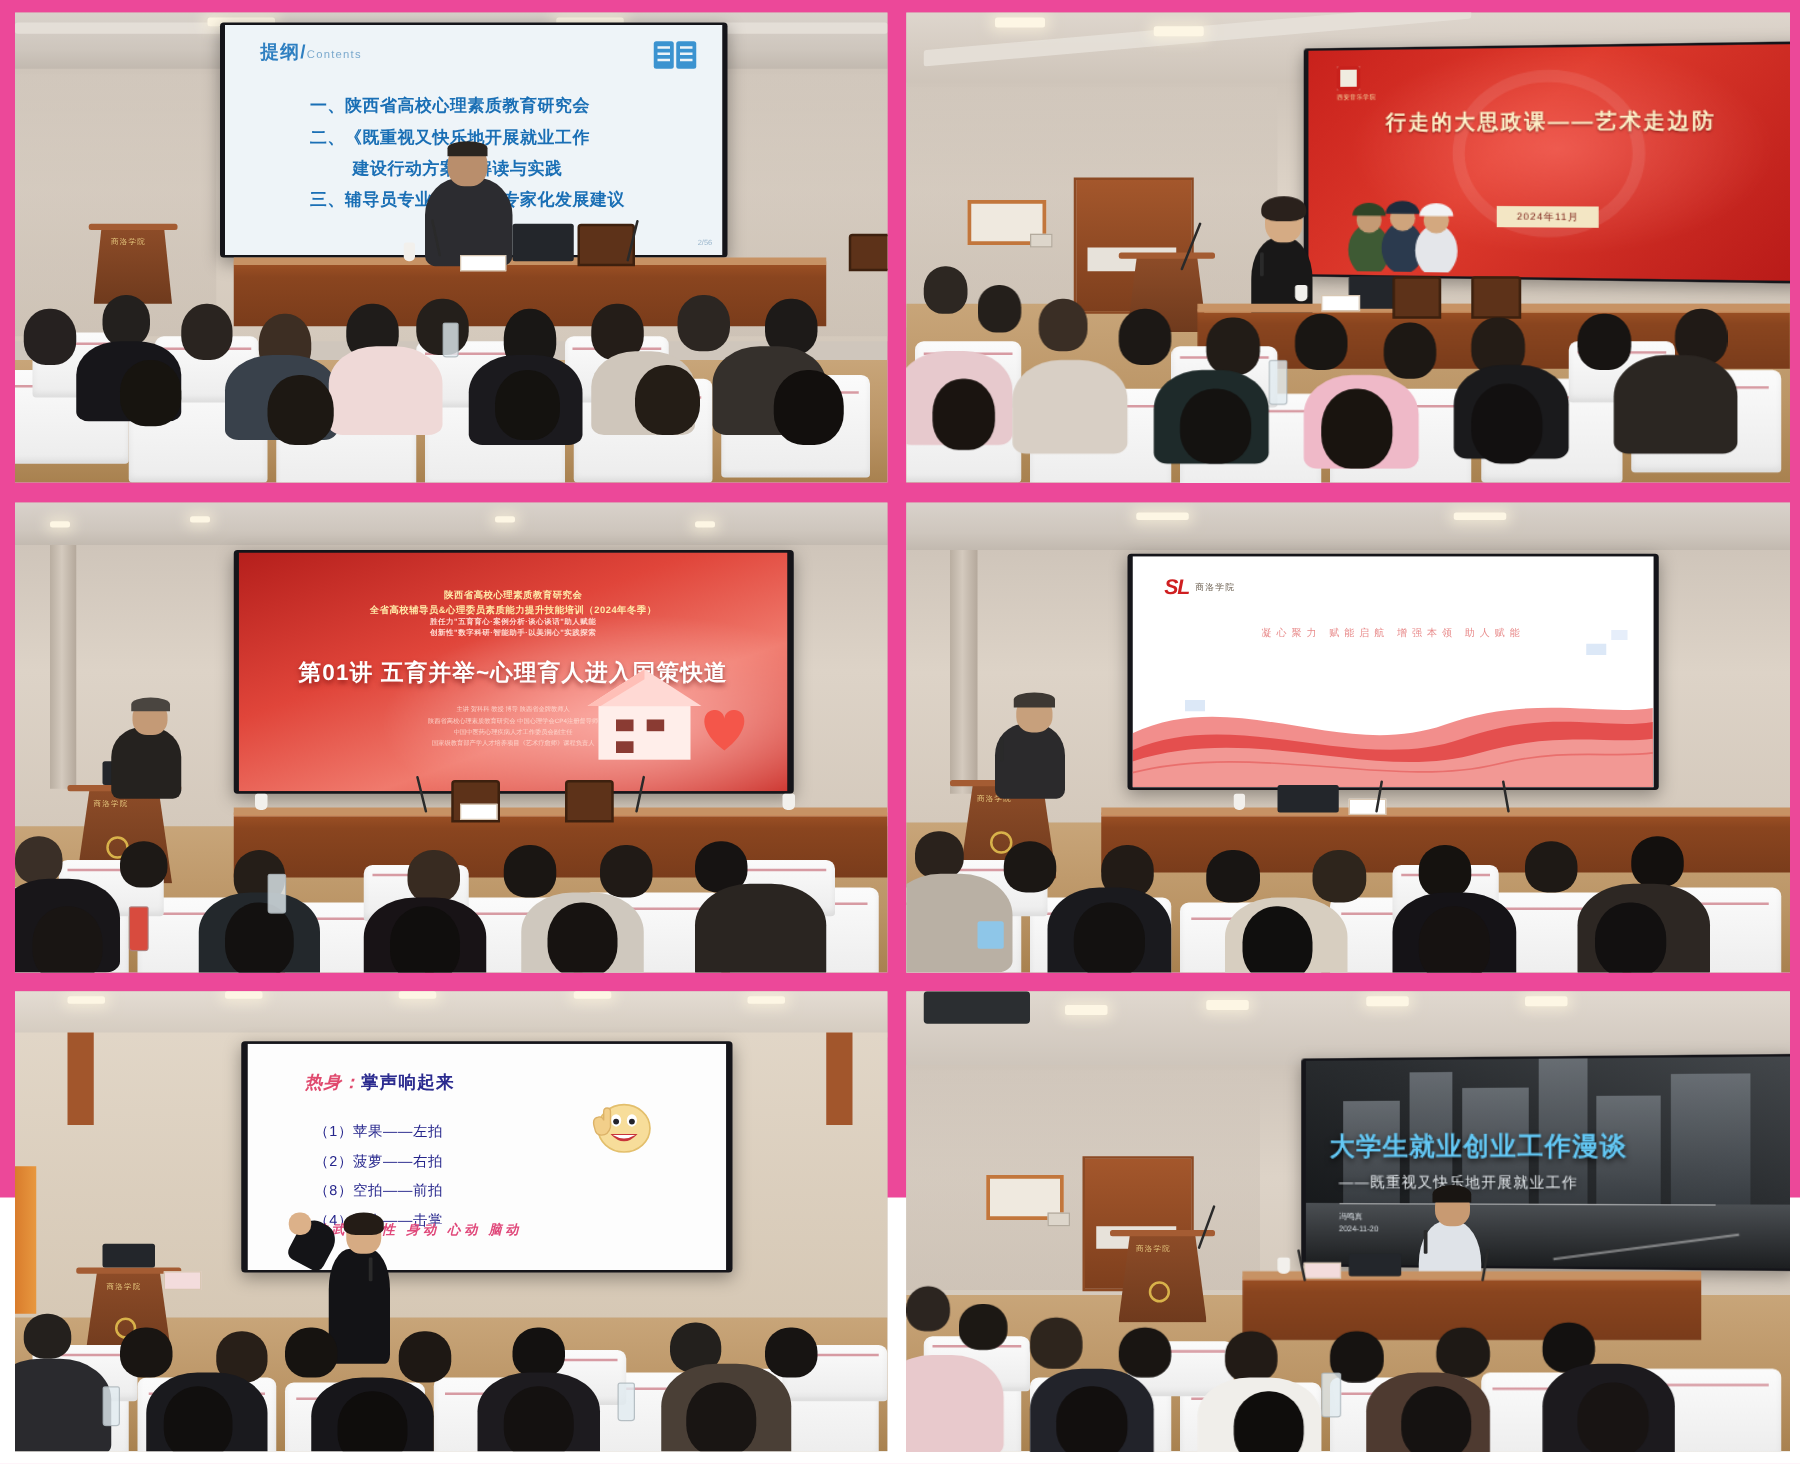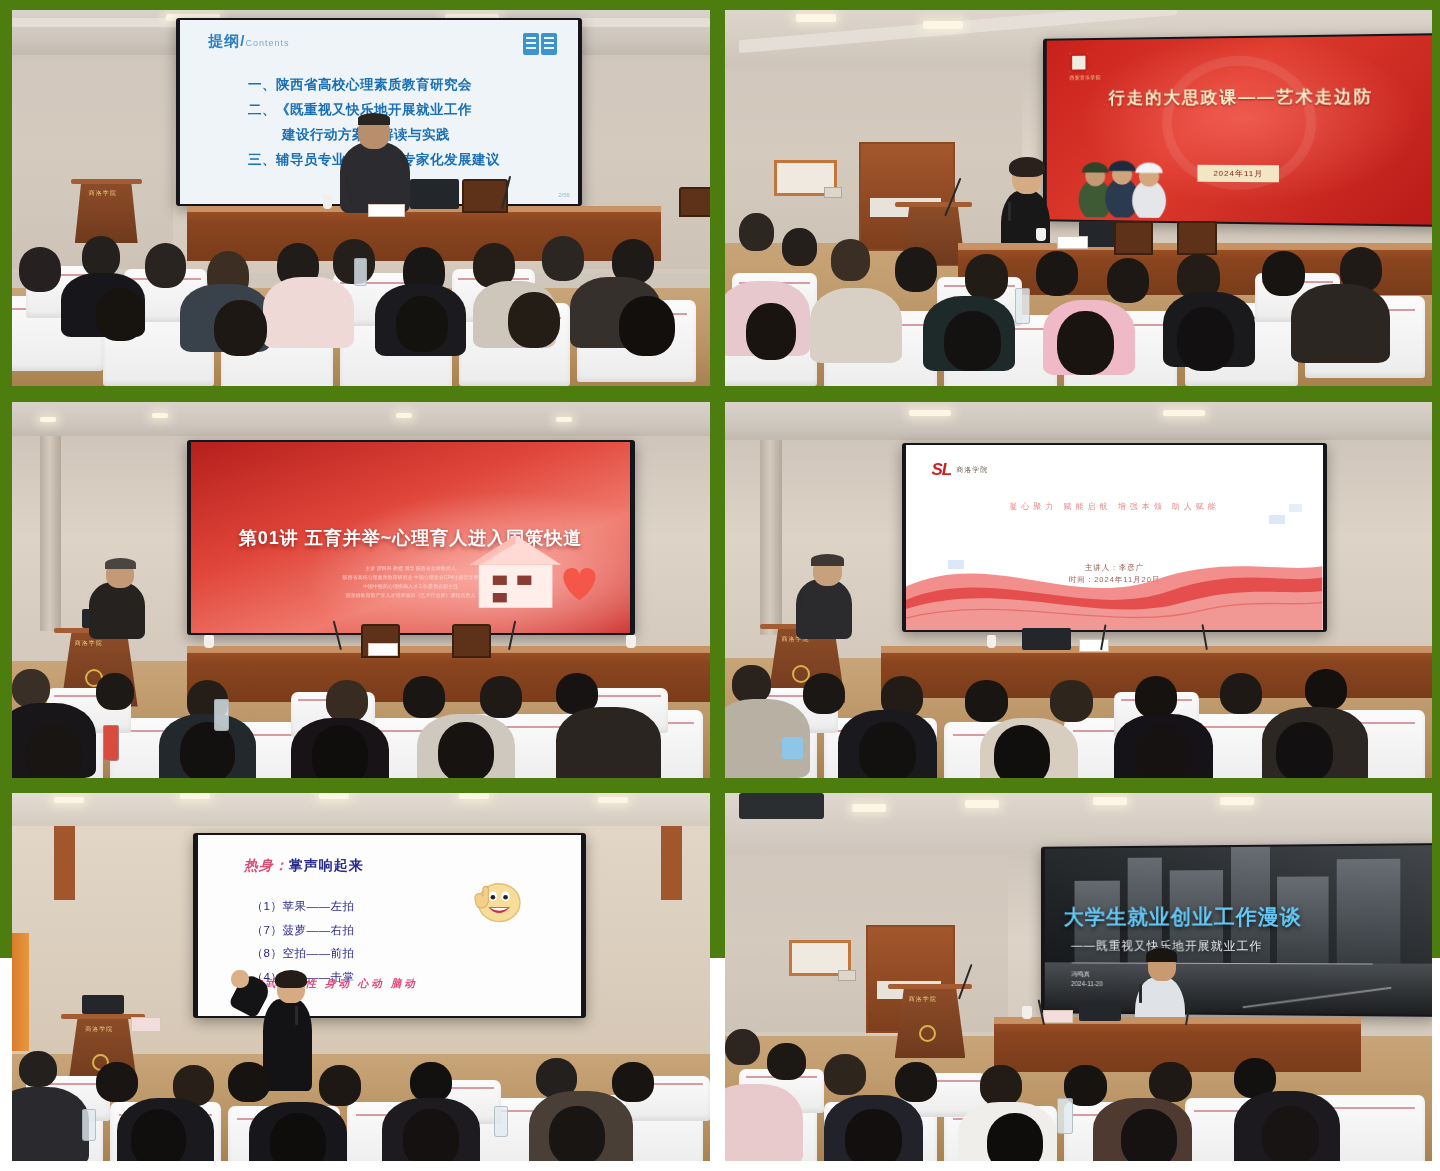--- a/index.html
+++ b/index.html
@@ -1,17 +1,17 @@
 <!DOCTYPE html>
 <html><head>
 <meta charset="utf-8">
 <style>
   html,body{margin:0;padding:0;background:#fff;}
   body{width:1440px;height:1171px;font-family:"Liberation Sans",sans-serif;overflow:hidden;}
-  .collage{position:absolute;left:0;top:0;width:1440px;height:958px;background:#4d7c0f;text-decoration:underline;}
+  .collage{position:absolute;left:0;top:0;width:1440px;height:958px;background:#ec4899;text-decoration:underline;}
   .photo{position:absolute;overflow:hidden;background:#cfc6bc;}
   
   .scene{position:absolute;inset:0;}
   .ceiling{position:absolute;left:0;top:0;width:100%;height:13%;
       background:linear-gradient(180deg,#d9d2cb 0%,#cec6bd 60%,#bfb6ac 100%);}
   .ceil-beam{position:absolute;background:#e6e0d8;border-radius:2px;opacity:.9;}
   .ceil-light{position:absolute;background:#fdf6e4;border-radius:2px;box-shadow:0 0 10px 4px rgba(255,246,220,.55);}
   .backwall{position:absolute;left:0;top:12%;width:100%;height:58%;
       background:linear-gradient(180deg,#cfc5ba 0%,#ddd3c7 45%,#d4c9bc 100%);}
   .wall-panel{position:absolute;background:linear-gradient(180deg,#d2c8bd,#c8bdb1);opacity:.55;}
@@ -313,20 +313,26 @@
       <div class="ceil-light" style="left:20%;top:3%;width:16px;height:5px;"></div>
       <div class="ceil-light" style="left:55%;top:3%;width:16px;height:5px;"></div>
       <div class="ceil-light" style="left:78%;top:4%;width:16px;height:5px;"></div>
       <div class="backwall" style="top:9%;height:60%;"></div>
       <div class="pillar" style="left:4%;top:9%;width:3%;height:52%;"></div>
       <div class="floor" style="height:31%;"></div>
 
       <div class="screen-frame" style="left:25%;top:10%;width:62%;height:48%;">
         <div class="screen">
           <div class="slide sl-train">
+            <div class="tr-org">
+              <div>陕西省高校心理素质教育研究会</div>
+              <div>全省高校辅导员&amp;心理委员素质能力提升技能培训（2024年冬季）</div>
+              <div class="tr-sub2">胜任力"五育育心·案例分析·谈心谈话"助人赋能</div>
+              <div class="tr-sub2">创新性"数字科研·智能助手·以美润心"实践探索</div>
+            </div>
             <div class="tr-main">第01讲  五育并举~心理育人进入国策快道</div>
             <div class="tr-foot">
               <div>主讲  贺科科  教授  博导  陕西省金牌教师人</div>
               <div>陕西省高校心理素质教育研究会  中国心理学会CP4注册督导师</div>
               <div>中国中医药心理疾病人才工作委员会副主任</div>
               <div>国家级教育部产学人才培养项目《艺术疗愈师》课程负责人</div>
             </div>
             <svg class="tr-house" viewBox="0 0 60 60" preserveAspectRatio="none">
               <polygon points="4,26 30,4 56,26" fill="#ffd9d4"></polygon>
               <rect x="9" y="26" width="42" height="32" fill="#ffeeea"></rect>
@@ -406,24 +412,20 @@
       <div class="floor" style="height:32%;"></div>
 
       <div class="screen-frame" style="left:25%;top:11%;width:58%;height:46%;">
         <div class="screen">
           <div class="slide sl-white">
             <div class="w-logo">
               <span class="sk">SL</span>
               <span class="cn">商洛学院</span>
             </div>
             <div class="w-motto">凝心聚力 赋能启航 增强本领 助人赋能</div>
-            <div class="w-meta">
-              <div>主讲人：李彦广</div>
-              <div>时间：2024年11月20日</div>
-            </div>
             <svg style="position:absolute;left:0;bottom:0;width:100%;height:55%;" viewBox="0 0 300 90" preserveAspectRatio="none">
               <path d="M0 52 C60 18 120 72 180 46 C230 24 270 40 300 34 L300 90 L0 90 Z" fill="#f07a78" opacity=".85"></path>
               <path d="M0 64 C60 32 130 82 190 56 C240 34 272 50 300 44 L300 90 L0 90 Z" fill="#e0403f" opacity=".8"></path>
               <path d="M0 72 C70 44 140 88 200 66 C245 50 275 60 300 56 L300 90 L0 90 Z" fill="#f5aaa6" opacity=".8"></path>
               <path d="M0 80 C70 58 150 92 210 74 C250 62 278 70 300 66" fill="none" stroke="#e86a68" stroke-width="1.2" opacity=".9"></path>
             </svg>
             <div style="position:absolute;right:9%;top:38%;width:16px;height:9px;background:#dce8f7;"></div>
             <div style="position:absolute;right:5%;top:32%;width:13px;height:8px;background:#e6eefa;"></div>
             <div style="position:absolute;left:10%;top:62%;width:16px;height:9px;background:#dce8f7;"></div>
           </div>
@@ -496,21 +498,21 @@
       <div class="floor" style="height:29%;"></div>
 
       <div class="screen-frame" style="left:26%;top:11%;width:54%;height:46%;">
         <div class="screen">
           <div class="slide sl-clap">
             <div class="cl-title">
               <span>热身：</span><b>掌声响起来</b>
             </div>
             <div class="cl-list">
               <div>（1）苹果——左拍</div>
-              <div>（7）菠萝——右拍</div>
+              <div>（2）菠萝——右拍</div>
               <div>（8）空拍——前拍</div>
               <div>（4）两人——击掌</div>
             </div>
             <div class="cl-foot">传武传递性   身动  心动  脑动</div>
             <svg class="cl-emoji" viewBox="0 0 60 52">
               <ellipse cx="34" cy="24" rx="23" ry="21" fill="#f7dd9a" stroke="#e3bf6c" stroke-width="1.5"></ellipse>
               <ellipse cx="27" cy="17" rx="4.5" ry="5.5" fill="#ffffff"></ellipse>
               <ellipse cx="41" cy="17" rx="4.5" ry="5.5" fill="#ffffff"></ellipse>
               <circle cx="27" cy="18" r="2.6" fill="#23232b"></circle>
               <circle cx="41" cy="18" r="2.6" fill="#23232b"></circle>

